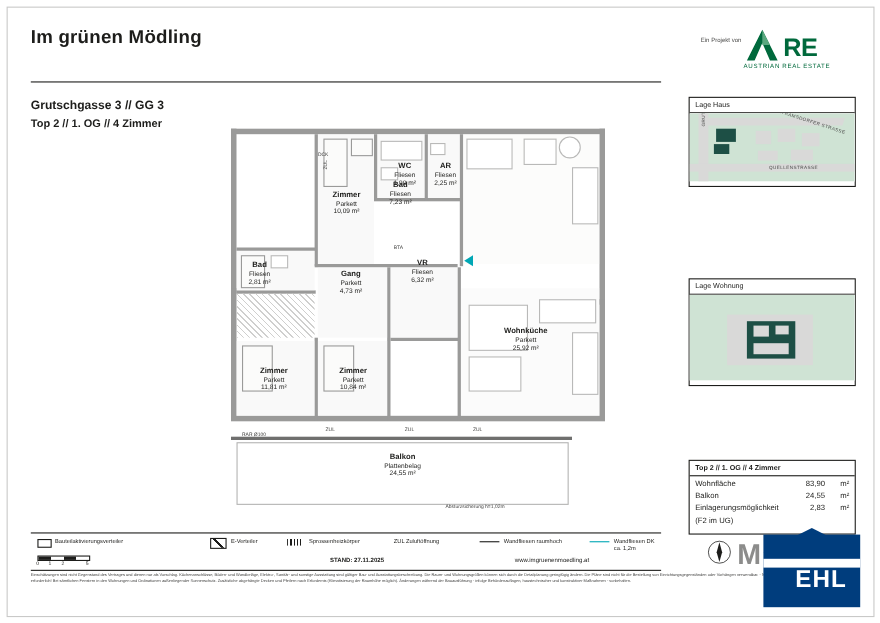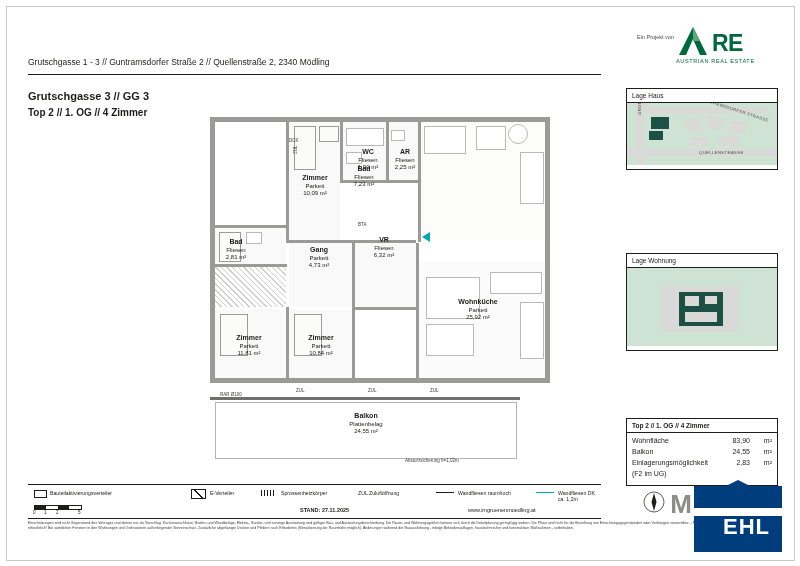--- a/index.html
+++ b/index.html
@@ -58,21 +58,21 @@
   .m-grey{position:absolute;right:108px;bottom:46px;font-size:26px;font-weight:bold;color:#8c8c8b;}
 
   .frame{position:absolute;left:6px;top:6px;width:787px;height:553px;border:1px solid #c9c9c8;}
 </style>
 </head>
 <body>
 
 <div class="page">
   <div class="frame"></div>
 
-  <div class="hdr-sub">Grutschgasse 1 - 3 // Guntramsdorfer Straße 2 // Quellenstraße 2, 2340 Mödling</div>
+  <div class="hdr-title">Im grünen Mödling</div>
   <div class="hdr-rule"></div>
 
   <div class="proj-by">Ein Projekt von</div>
   <div class="are-mark">
     <svg width="34" height="34" viewBox="0 0 34 34">
       <path d="M17 3 L31 31 L24 31 L17 15 L10 31 L3 31 Z" fill="#00693c"></path>
       <path d="M17 3 L24 17 L17 17 Z" fill="#5aa87f"></path>
     </svg>
   </div>
   <div class="are-word">RE</div>

